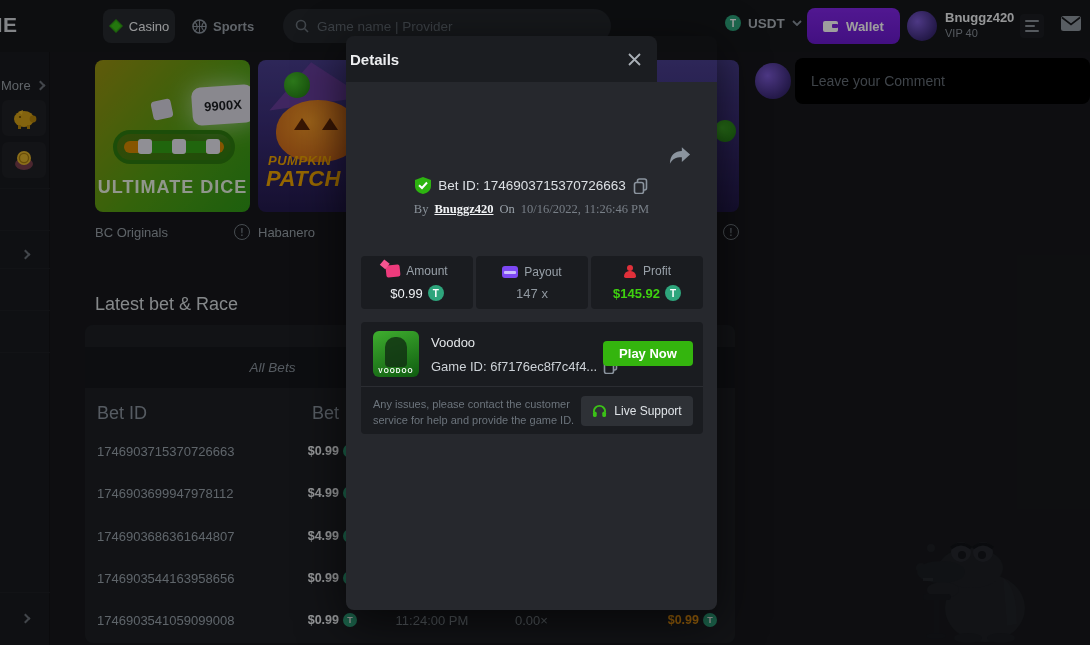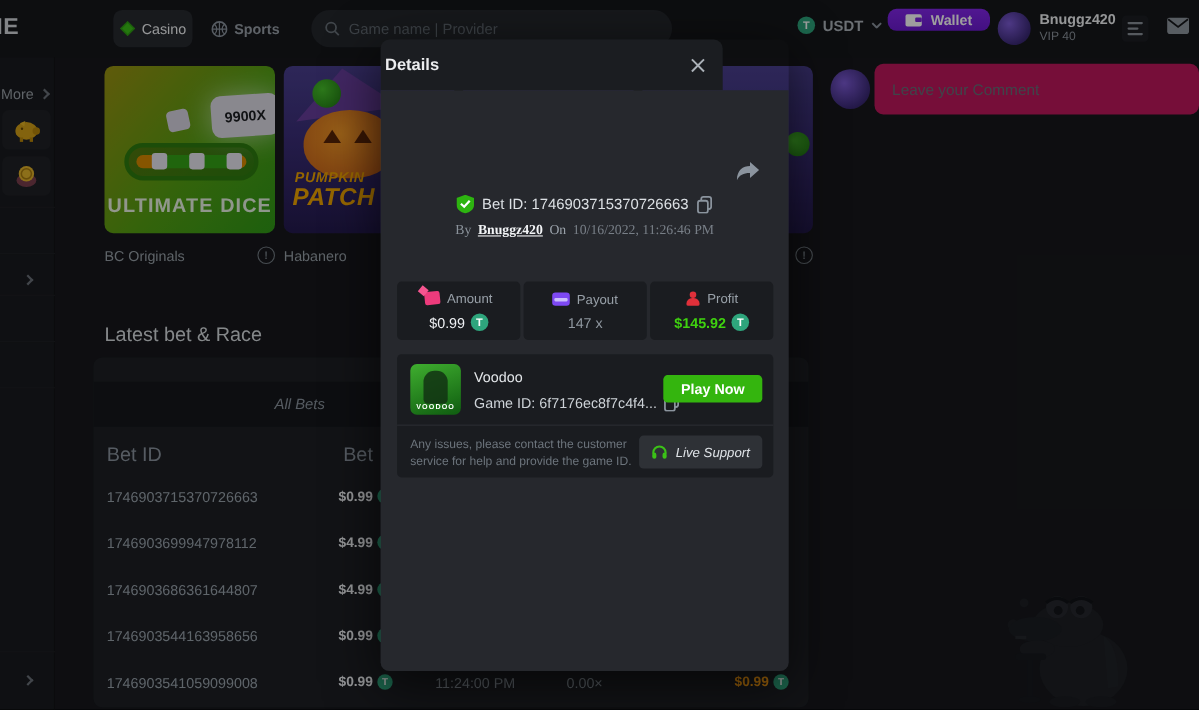--- a/index.html
+++ b/index.html
@@ -12,21 +12,21 @@
   .logo { position:absolute; left:-15px; top:13px; font-size:21px; font-weight:800; color:#d2d6da; letter-spacing:.5px; }
   .tab-casino { position:absolute; left:103px; top:9px; width:72px; height:34px; border-radius:8px; background:#272a2f; display:flex; align-items:center; justify-content:center; gap:6px; cursor:pointer; }
   .tab-casino span.lbl { font-size:13px; font-weight:400; color:#f2f4f6; }
   .tab-sports { position:absolute; left:192px; top:9px; height:34px; display:flex; align-items:center; gap:6px; cursor:pointer; }
   .tab-sports span.lbl { font-size:13px; font-weight:600; color:#99a1a9; }
   .searchbox { position:absolute; left:283px; top:9px; width:328px; height:34px; border-radius:17px; background:#24272c; display:flex; align-items:center; padding:0 12px; gap:8px;justify-content:center; }
   .searchbox input { flex:1; background:transparent; border:none; outline:none; color:#c7ccd1; font-size:13.5px; font-family:"Liberation Sans",sans-serif; }
   .searchbox input::placeholder { color:#606870; }
   .usdt { position:absolute; left:725px; top:15px; display:flex; align-items:center; gap:7px; cursor:pointer; }
   .usdt .code { font-size:13.5px; font-weight:600; color:#aeb5bc; }
-  .btn-wallet { position:absolute; left:807px; top:8px; width:93px; height:20px; border-radius:8px; background:linear-gradient(180deg,#8327ea,#6c1ad1); display:flex; align-items:center; justify-content:center; gap:7px; cursor:pointer; }
+  .btn-wallet { position:absolute; left:807px; top:8px; width:93px; height:36px; border-radius:8px; background:linear-gradient(180deg,#8327ea,#6c1ad1); display:flex; align-items:center; justify-content:center; gap:7px; cursor:pointer; }
   .btn-wallet .lbl { font-size:13px; font-weight:700; color:#fff; }
   .av { border-radius:50%; background:radial-gradient(circle at 35% 35%,#7d5bd6,#3c2a78 70%,#241a4e); }
   .nav-av { position:absolute; left:907px; top:11px; width:30px; height:30px; cursor:pointer; }
   .userblock { position:absolute; left:945px; top:10px; cursor:pointer; }
   .userblock .uname { font-size:13px; font-weight:700; color:#f0f2f4; }
   .userblock .vip { font-size:11px; color:#8b929a; margin-top:2px; }
   .icon-list { position:absolute; left:1020px; top:14px; width:24px; height:24px; border-radius:4px; background:#1c1e23; display:flex; flex-direction:column; justify-content:center; gap:3px; padding:0 5px; cursor:pointer; }
   .icon-list i { display:block; height:2px; background:#8b929a; border-radius:1px; }
   .icon-list i:nth-child(2){ width:70%; }
   .icon-mail { position:absolute; left:1061px; top:16px; cursor:pointer; }
@@ -75,21 +75,21 @@
   .c-bet { display:flex; justify-content:flex-end; align-items:center; gap:4px; font-size:12.5px; font-weight:700; color:#f0f2f5; }
   .c-time { text-align:center; font-size:13px; color:#868e96; }
   .c-pay { text-align:left; padding-left:8px; font-size:13px; color:#868e96; }
   .c-profit { display:flex; justify-content:flex-end; align-items:center; gap:4px; font-size:12.5px; font-weight:700; padding-right:6px; }
   .c-profit.loss { color:#ffa011; }
   .coin { width:14px; height:14px; border-radius:50%; background:#2ea57c; color:#fff; font-size:9px; font-weight:800; display:inline-flex; align-items:center; justify-content:center; flex:0 0 auto; }
   .coin.lg { width:16px; height:16px; font-size:10px; }
 
   
   .cmt-av { position:absolute; left:755px; top:63px; width:36px; height:36px; }
-  .cmt-input { position:absolute; left:795px; top:58px; width:295px; height:46px; border-radius:8px; background:#be185d; display:flex; align-items:center; padding:0 16px; }
+  .cmt-input { position:absolute; left:795px; top:58px; width:295px; height:46px; border-radius:8px; background:#000000; display:flex; align-items:center; padding:0 16px; }
   .cmt-input input { width:100%; background:transparent; border:none; outline:none; color:#c7ccd1; font-size:14px; font-family:"Liberation Sans",sans-serif; }
   .cmt-input input::placeholder { color:#666e77; }
   .croc { position:absolute; left:893px; top:520px; }
 
   
   .overlay { position:absolute; inset:0; background:rgba(0,0,0,.38); z-index:40; }
   .modal { position:absolute; left:346px; top:36px; width:371px; height:574px; z-index:50; border-radius:8px; box-shadow:0 12px 48px rgba(0,0,0,.65); }
   .m-head { position:absolute; left:0; top:0; width:311px; height:46px; background:#1b1d21; border-radius:8px 8px 0 0; display:flex; align-items:center; padding:0 4px; }
   .m-head .ttl { font-size:15px; font-weight:700; color:#ecedef; }
   .m-close { position:absolute; right:14px; top:14px; width:18px; height:18px; cursor:pointer; display:flex; align-items:center; justify-content:center; }
@@ -119,21 +119,21 @@
   .gamebox { position:absolute; left:15px; top:240px; width:342px; height:112px; background:#1a1c20; border-radius:4px; }
   .g-thumb { position:absolute; left:12px; top:9px; width:46px; height:46px; border-radius:6px; background:linear-gradient(160deg,#3fae2f,#0f5c10); overflow:hidden; }
   .g-thumb .fig { position:absolute; left:12px; top:6px; width:22px; height:30px; border-radius:10px 10px 4px 4px; background:#123313; opacity:.85; }
   .g-thumb .cap { position:absolute; left:0; right:0; bottom:3px; text-align:center; font-size:6.5px; font-weight:800; letter-spacing:1px; color:#fff; }
   .g-name { position:absolute; left:70px; top:13px; font-size:13px; color:#e3e6e9; }
   .g-idrow { position:absolute; left:70px; top:36px; display:flex; align-items:center; gap:6px; }
   .g-idrow .id { font-size:13px; color:#cdd2d7; }
   .btn-play { position:absolute; right:10px; top:19px; width:90px; height:25px; border-radius:4px; background:#34b50e; display:flex; align-items:center; justify-content:center; font-size:13px; font-weight:600; color:#fff; cursor:pointer; }
   .g-div { position:absolute; left:0; top:64px; width:342px; height:1px; background:#2b2d32; }
   .sup-txt { position:absolute; left:12px; top:74px; font-size:11px; line-height:16px; color:#6c747c; }
-  .btn-support { position:absolute; right:10px; top:74px; width:112px; height:30px; border-radius:4px; background:#2e3136; display:flex; align-items:center; justify-content:center; gap:7px; cursor:pointer;font-style:italic; }
+  .btn-support { position:absolute; right:10px; top:74px; width:112px; height:30px; border-radius:4px; background:#2e3136; display:flex; align-items:center; justify-content:center; gap:7px; cursor:pointer; }
   .btn-support .lbl { font-size:12px; color:#dfe3e7; }
 </style>
 </head>
 <body>
 
 <div class="stage">
 
   <div class="nav">
     <div class="logo">ME</div>
     <div class="tab-casino">

